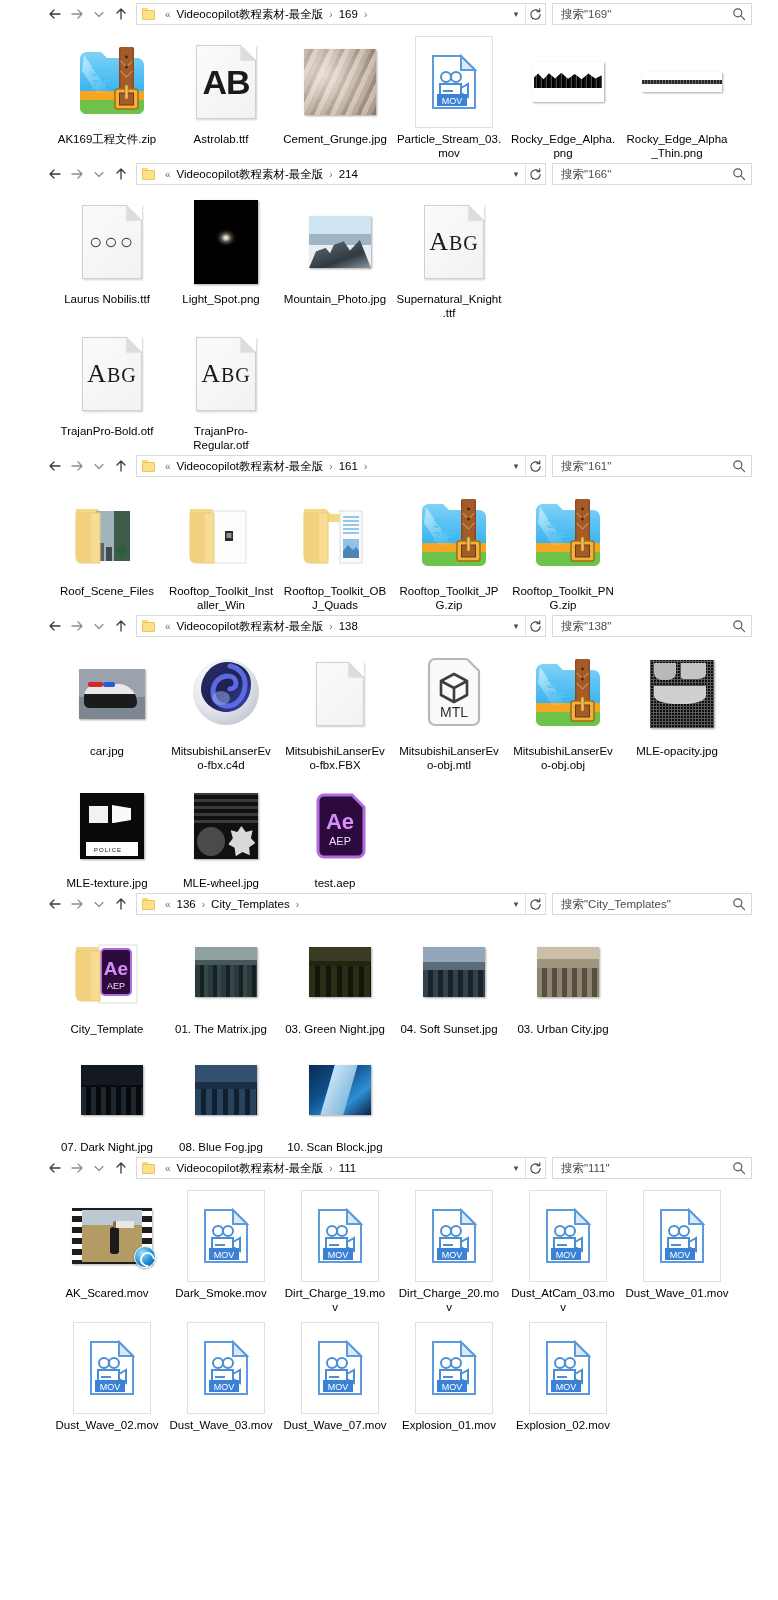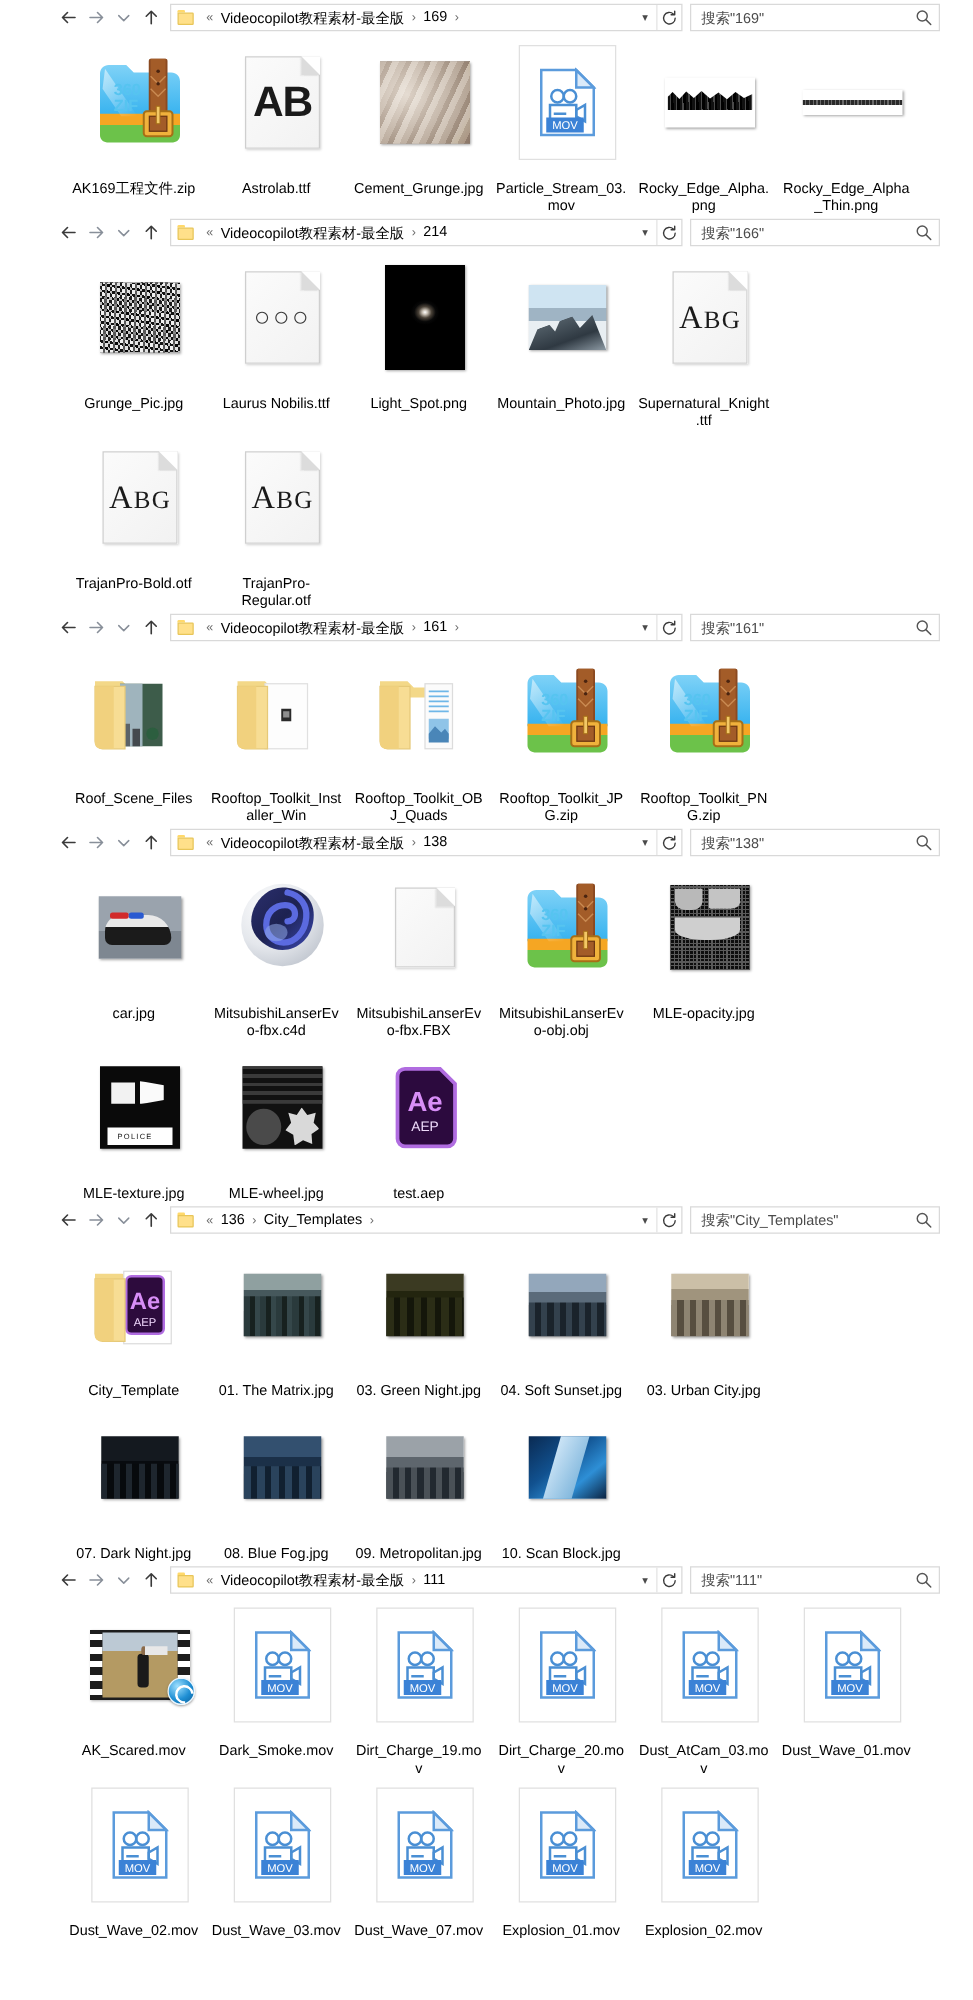--- a/index.html
+++ b/index.html
@@ -123,21 +123,21 @@
     width: 96px;
     display: flex; align-items: center; justify-content: center;
     position: relative;
   }
   .label {
     font-size: 11.5px;
     line-height: 14px;
     text-align: center;
     width: 106px;
     word-break: break-word;
-    margin-top: 14px;
+    margin-top: 2px;
     color: #000;
   }
 
   
   
   .photo {
     box-shadow: 1px 1px 2px rgba(0,0,0,.35);
     background: #cfcfcf;
     position: relative;
     overflow: hidden;
@@ -399,26 +399,20 @@
             <svg width="14" height="14" viewBox="0 0 14 14">
               <circle cx="5.8" cy="5.8" r="4" fill="none" stroke="currentColor" stroke-width="1.15"></circle>
               <path d="M8.9 8.9L12.6 12.6" stroke="currentColor" stroke-width="1.15" stroke-linecap="round"></path>
             </svg>
           </div>
         </div>
       </div>
       <div class="grid">
         <div class="cell">
           <div class="thumbwrap">
-            <div class="photo" style="width:64px;height:56px;background:repeating-linear-gradient(92deg,#1d1d1d 0 2px,#f0f0f0 2px 4px,#575757 4px 6px,#e2e2e2 6px 8px),repeating-linear-gradient(8deg,#000 0 3px,#ddd 3px 5px);background-blend-mode:difference;"></div>
-          </div>
-          <div class="label">Grunge_Pic.jpg</div>
-        </div>
-        <div class="cell">
-          <div class="thumbwrap">
             <div class="sheet" style="width:60px;height:74px;">
               <div class="sheet-glyph" style="font-size:22px;letter-spacing:2px;color:#3a3a3a;">○○○</div>
             </div>
           </div>
           <div class="label">Laurus Nobilis.ttf</div>
         </div>
         <div class="cell">
           <div class="thumbwrap">
             <div class="photo" style="width:64px;height:84px;background:radial-gradient(ellipse 18% 12% at 50% 45%,#ffffff 0%,#c8c0b4 18%,#4a4238 45%,#080808 75%,#000 100%);"></div>
           </div>
@@ -716,20 +710,31 @@
           <div class="label">MitsubishiLanserEvo-fbx.c4d</div>
         </div>
         <div class="cell">
           <div class="thumbwrap">
             <div class="sheet" style="width:48px;height:64px;"></div>
           </div>
           <div class="label">MitsubishiLanserEvo-fbx.FBX</div>
         </div>
         <div class="cell">
           <div class="thumbwrap">
+            <div><svg width="58" height="70" viewBox="0 0 58 70">
+                <path d="M4 8a6 6 0 0 1 6-6h32l12 12v48a6 6 0 0 1-6 6H10a6 6 0 0 1-6-6z" fill="#fafafa" stroke="#b9b9b9" stroke-width="2.2"></path>
+                <path d="M29 17l13 7v14l-13 7-13-7V24z" fill="none" stroke="#3e3e3e" stroke-width="2.6" stroke-linejoin="round"></path>
+                <path d="M16 24l13 7 13-7M29 31v14" fill="none" stroke="#3e3e3e" stroke-width="2.6" stroke-linejoin="round"></path>
+                <text x="29" y="60" text-anchor="middle" font-family="Liberation Sans, sans-serif" font-size="14" fill="#2d2d2d">MTL</text>
+              </svg></div>
+          </div>
+          <div class="label">MitsubishiLanserEvo-obj.mtl</div>
+        </div>
+        <div class="cell">
+          <div class="thumbwrap">
             <div class="zipicon"><svg width="76" height="74" viewBox="0 0 76 74">
                 <defs>
                   <linearGradient id="zb" x1="0" y1="0" x2="0" y2="1">
                     <stop offset="0" stop-color="#7fd2f7"></stop>
                     <stop offset="1" stop-color="#36b2ef"></stop>
                   </linearGradient>
                   <linearGradient id="zsh" x1="0" y1="0" x2="1" y2="1">
                     <stop offset="0" stop-color="#ffffff" stop-opacity=".55"></stop>
                     <stop offset="1" stop-color="#ffffff" stop-opacity="0"></stop>
                   </linearGradient>
@@ -913,28 +918,20 @@
         <div class="cell">
           <div class="thumbwrap">
             <div class="photo" style="width:62px;height:50px;background:linear-gradient(to bottom,#33506f 0 34%,#1b3048 34% 60%,#0d1a29 60% 100%);">
               <div style="position:absolute;bottom:0;left:0;right:0;height:52%;background:repeating-linear-gradient(90deg,#2a435c 0 6px,#112030 6px 11px);"></div>
             </div>
           </div>
           <div class="label">08. Blue Fog.jpg</div>
         </div>
         <div class="cell">
           <div class="thumbwrap">
-            <div class="photo" style="width:62px;height:50px;background:linear-gradient(to bottom,#9ba2a8 0 34%,#5e666d 34% 58%,#2b3238 58% 100%);">
-              <div style="position:absolute;bottom:0;left:0;right:0;height:50%;background:repeating-linear-gradient(90deg,#4a5157 0 5px,#222930 5px 10px);"></div>
-            </div>
-          </div>
-          <div class="label">09. Metropolitan.jpg</div>
-        </div>
-        <div class="cell">
-          <div class="thumbwrap">
             <div class="photo" style="width:62px;height:50px;background:linear-gradient(140deg,#0a2a52 0%,#11518f 40%,#2e8fd6 70%,#0a2240 100%);">
               <div style="position:absolute;left:30%;top:-10%;width:36%;height:120%;background:linear-gradient(100deg,#cfe6f7,#7fb6dc);transform:rotate(16deg);"></div>
             </div>
           </div>
           <div class="label">10. Scan Block.jpg</div>
         </div>
       </div>
     </div>
     <div class="pane" id="pane-111">
       <div class="navbar">

